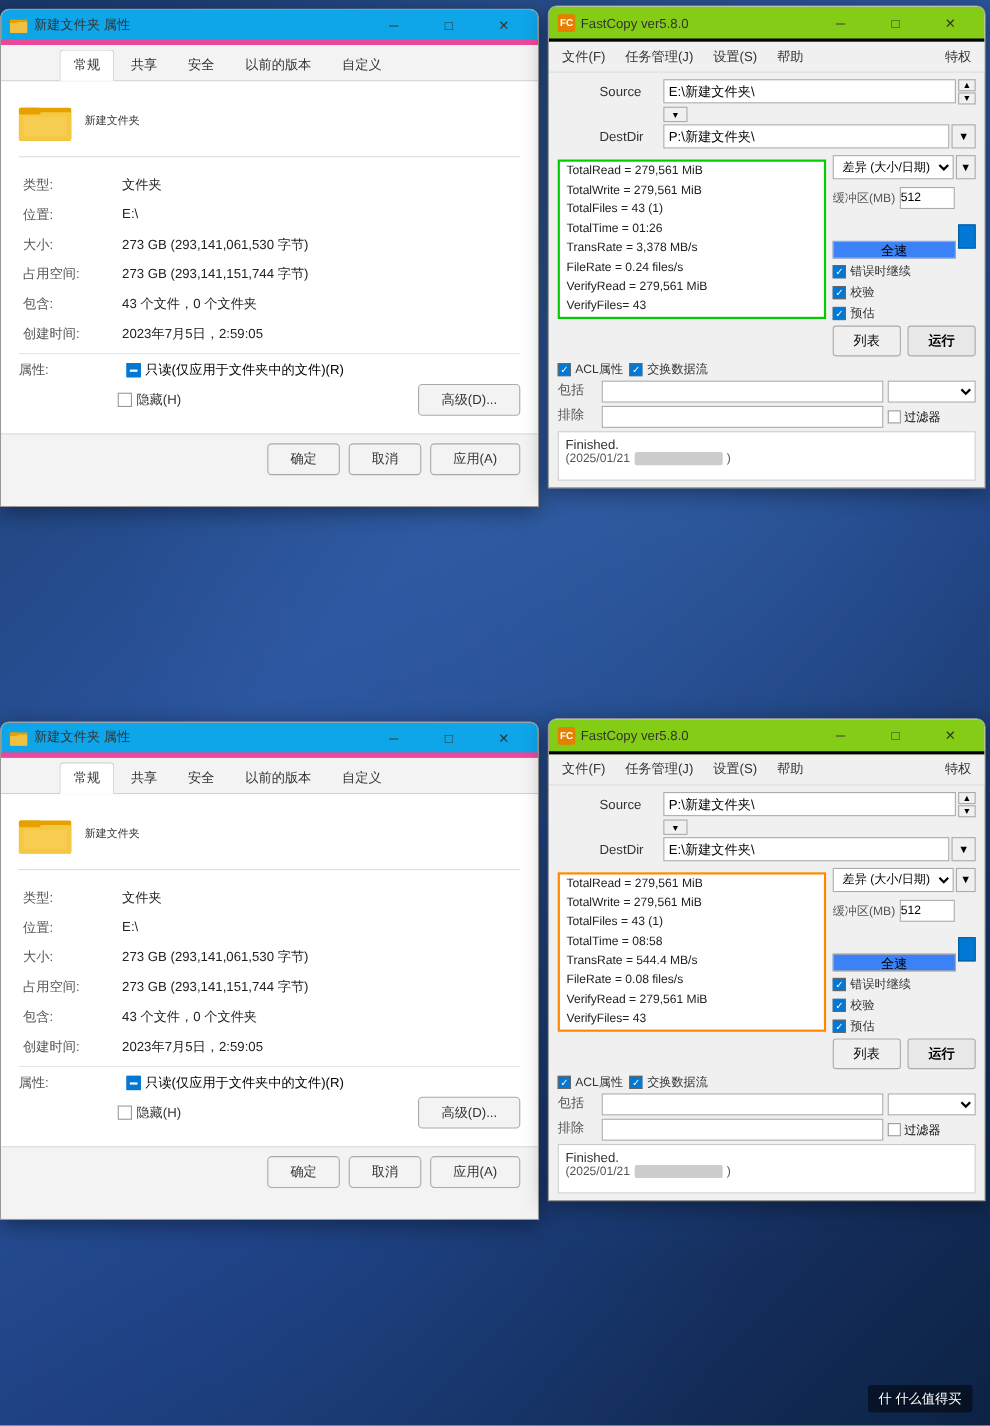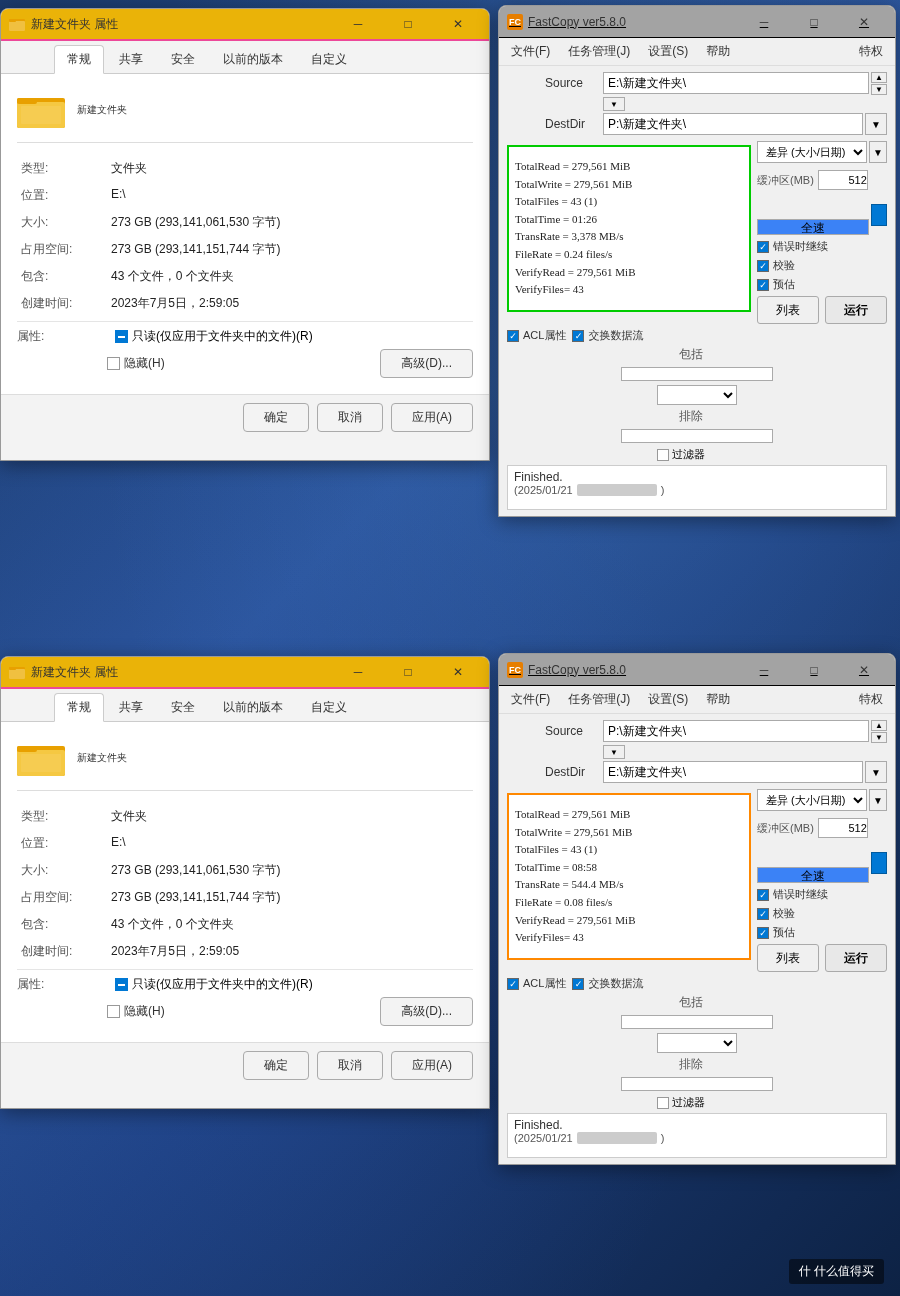--- a/index.html
+++ b/index.html
@@ -31,22 +31,22 @@
       border-radius: 8px 8px 0 0;
       box-shadow: 0 4px 20px rgba(0,0,0,0.4);
       overflow: hidden;
     }
 
     .window-titlebar {
       display: flex;
       align-items: center;
       height: 32px;
       padding: 0 8px;
-      background: #eab308;
-      border-bottom: 2px solid #ec4899;
+      background: #0ea5e9;
+      border-bottom: 5px solid #ec4899;
       user-select: none;
     }
 
     .window-titlebar .title-icon {
       width: 16px;
       height: 16px;
       margin-right: 6px;
       flex-shrink: 0;
     }
 
@@ -218,23 +218,22 @@
       color: #333;
     }
 
     
     .fastcopy-window {
       width: 395px;
       background: #f0f0f0;
     }
 
     .fastcopy-titlebar {
-      background: #a3a3a3;
-      border-bottom: 1px solid #000000;
-      text-decoration: underline;
+      background: #84cc16;
+      border-bottom: 3px solid #000000;
     }
 
     .fastcopy-menubar {
       display: flex;
       padding: 2px 4px;
       background: #f0f0f0;
       border-bottom: 1px solid #ddd;
       gap: 2px;
     }
 
@@ -319,23 +318,23 @@
       font-size: 8px;
       display: flex;
       align-items: center;
       justify-content: center;
     }
 
     
     .stats-box {
       border: 2px solid #00cc00;
       background: white;
-      padding: 11px 6px;
+      padding: 0 6px;
       font-size: 11px;
-      font-family: Liberation Serif, serif;
+      font-family: Liberation Sans, sans-serif;
       line-height: 1.6;
       color: #222;
       margin: 4px 0;
     }
 
     .stats-box.orange-border {
       border-color: #ff8800;
     }
 
     .fc-mode-select {
@@ -374,21 +373,21 @@
       font-size: 11px;
       color: #555;
       white-space: nowrap;
     }
 
     .fc-buffer-input {
       width: 50px;
       height: 20px;
       border: 1px solid #aaa;
       font-size: 11px;
-      text-align: right;
+      text-align: left;
     }
 
     .fc-speed-btn {
       width: 100%;
       height: 16px;
       border: 1px solid #aaa;
       background: #3b82f6;
       font-size: 12px;
       cursor: pointer;
       margin-top: 25px;
@@ -428,24 +427,22 @@
       border: 1px solid #aaa;
       background: #f0f0f0;
       font-size: 12px;
       cursor: pointer;
       border-radius: 3px;
     }
     .fc-run-btn { background: #e8e8e8; font-weight: bold; }
 
     .fc-filter-row {
       display: flex;
-      align-items: center;
       gap: 4px;
       margin-bottom: 3px;
-      flex-direction: column;
     }
 
     .fc-filter-label {
       width: 36px;
       font-size: 12px;
       color: #555;
     }
 
     .fc-filter-input {
       flex: 1;

